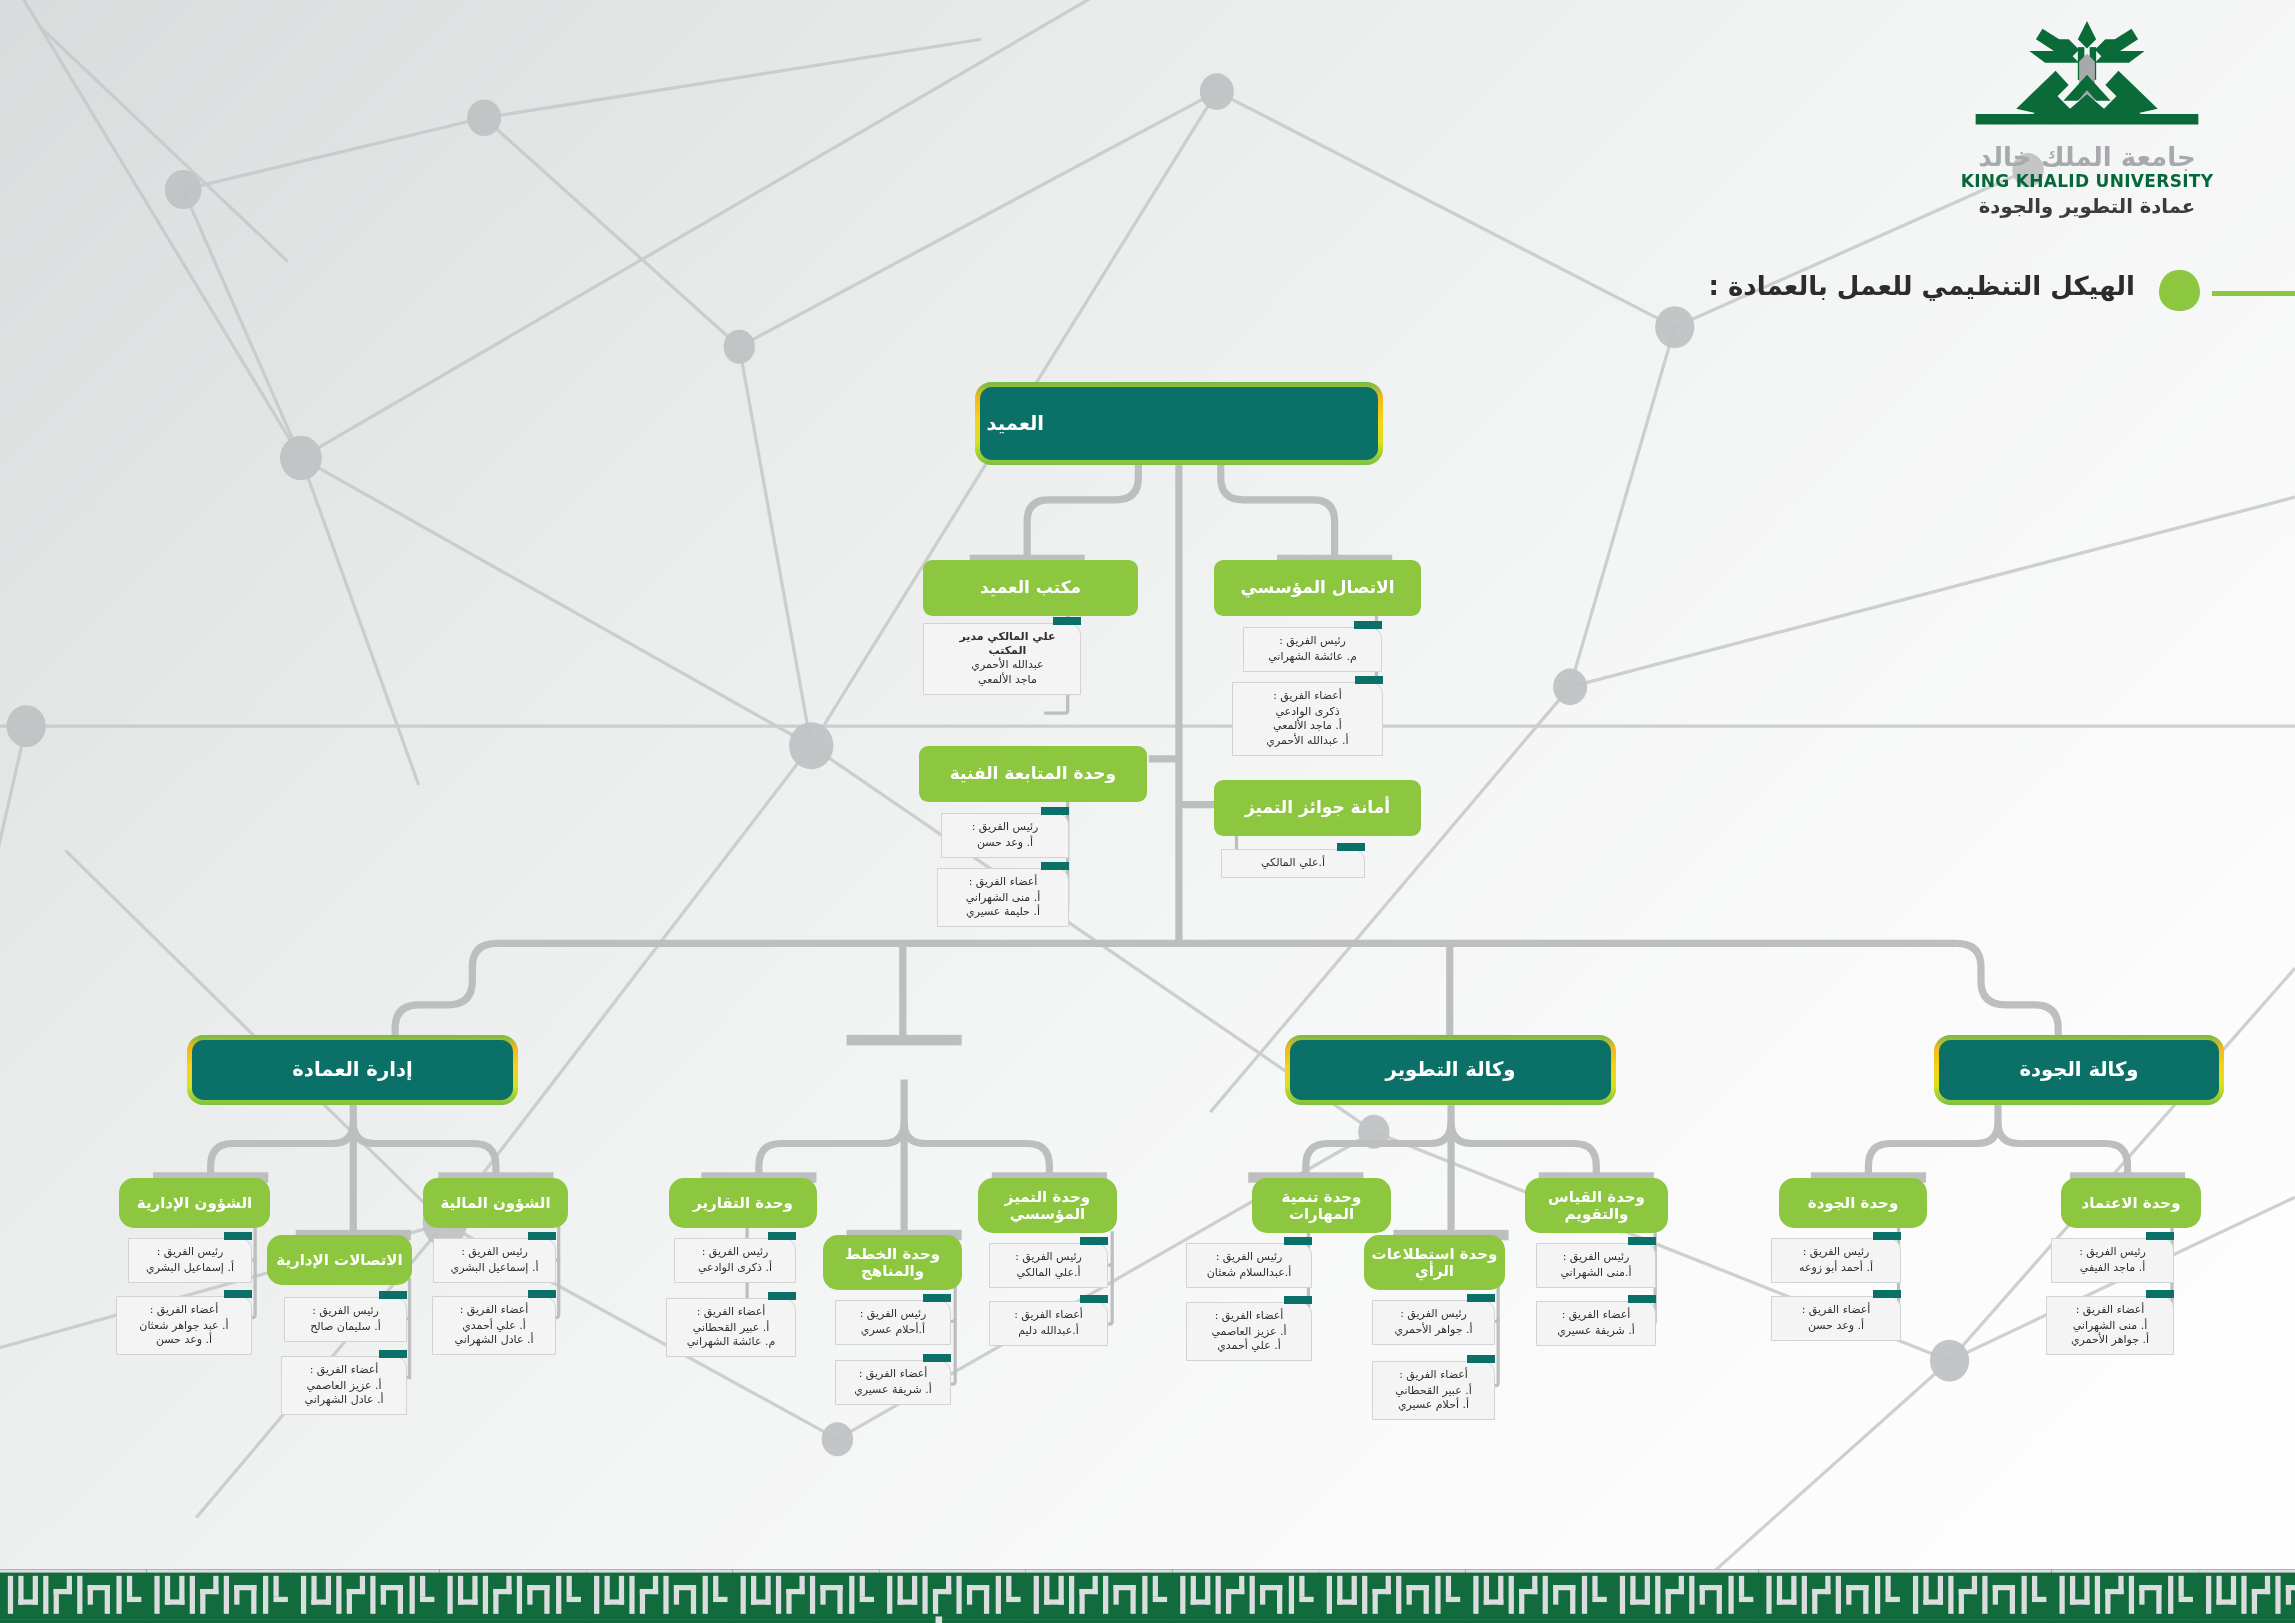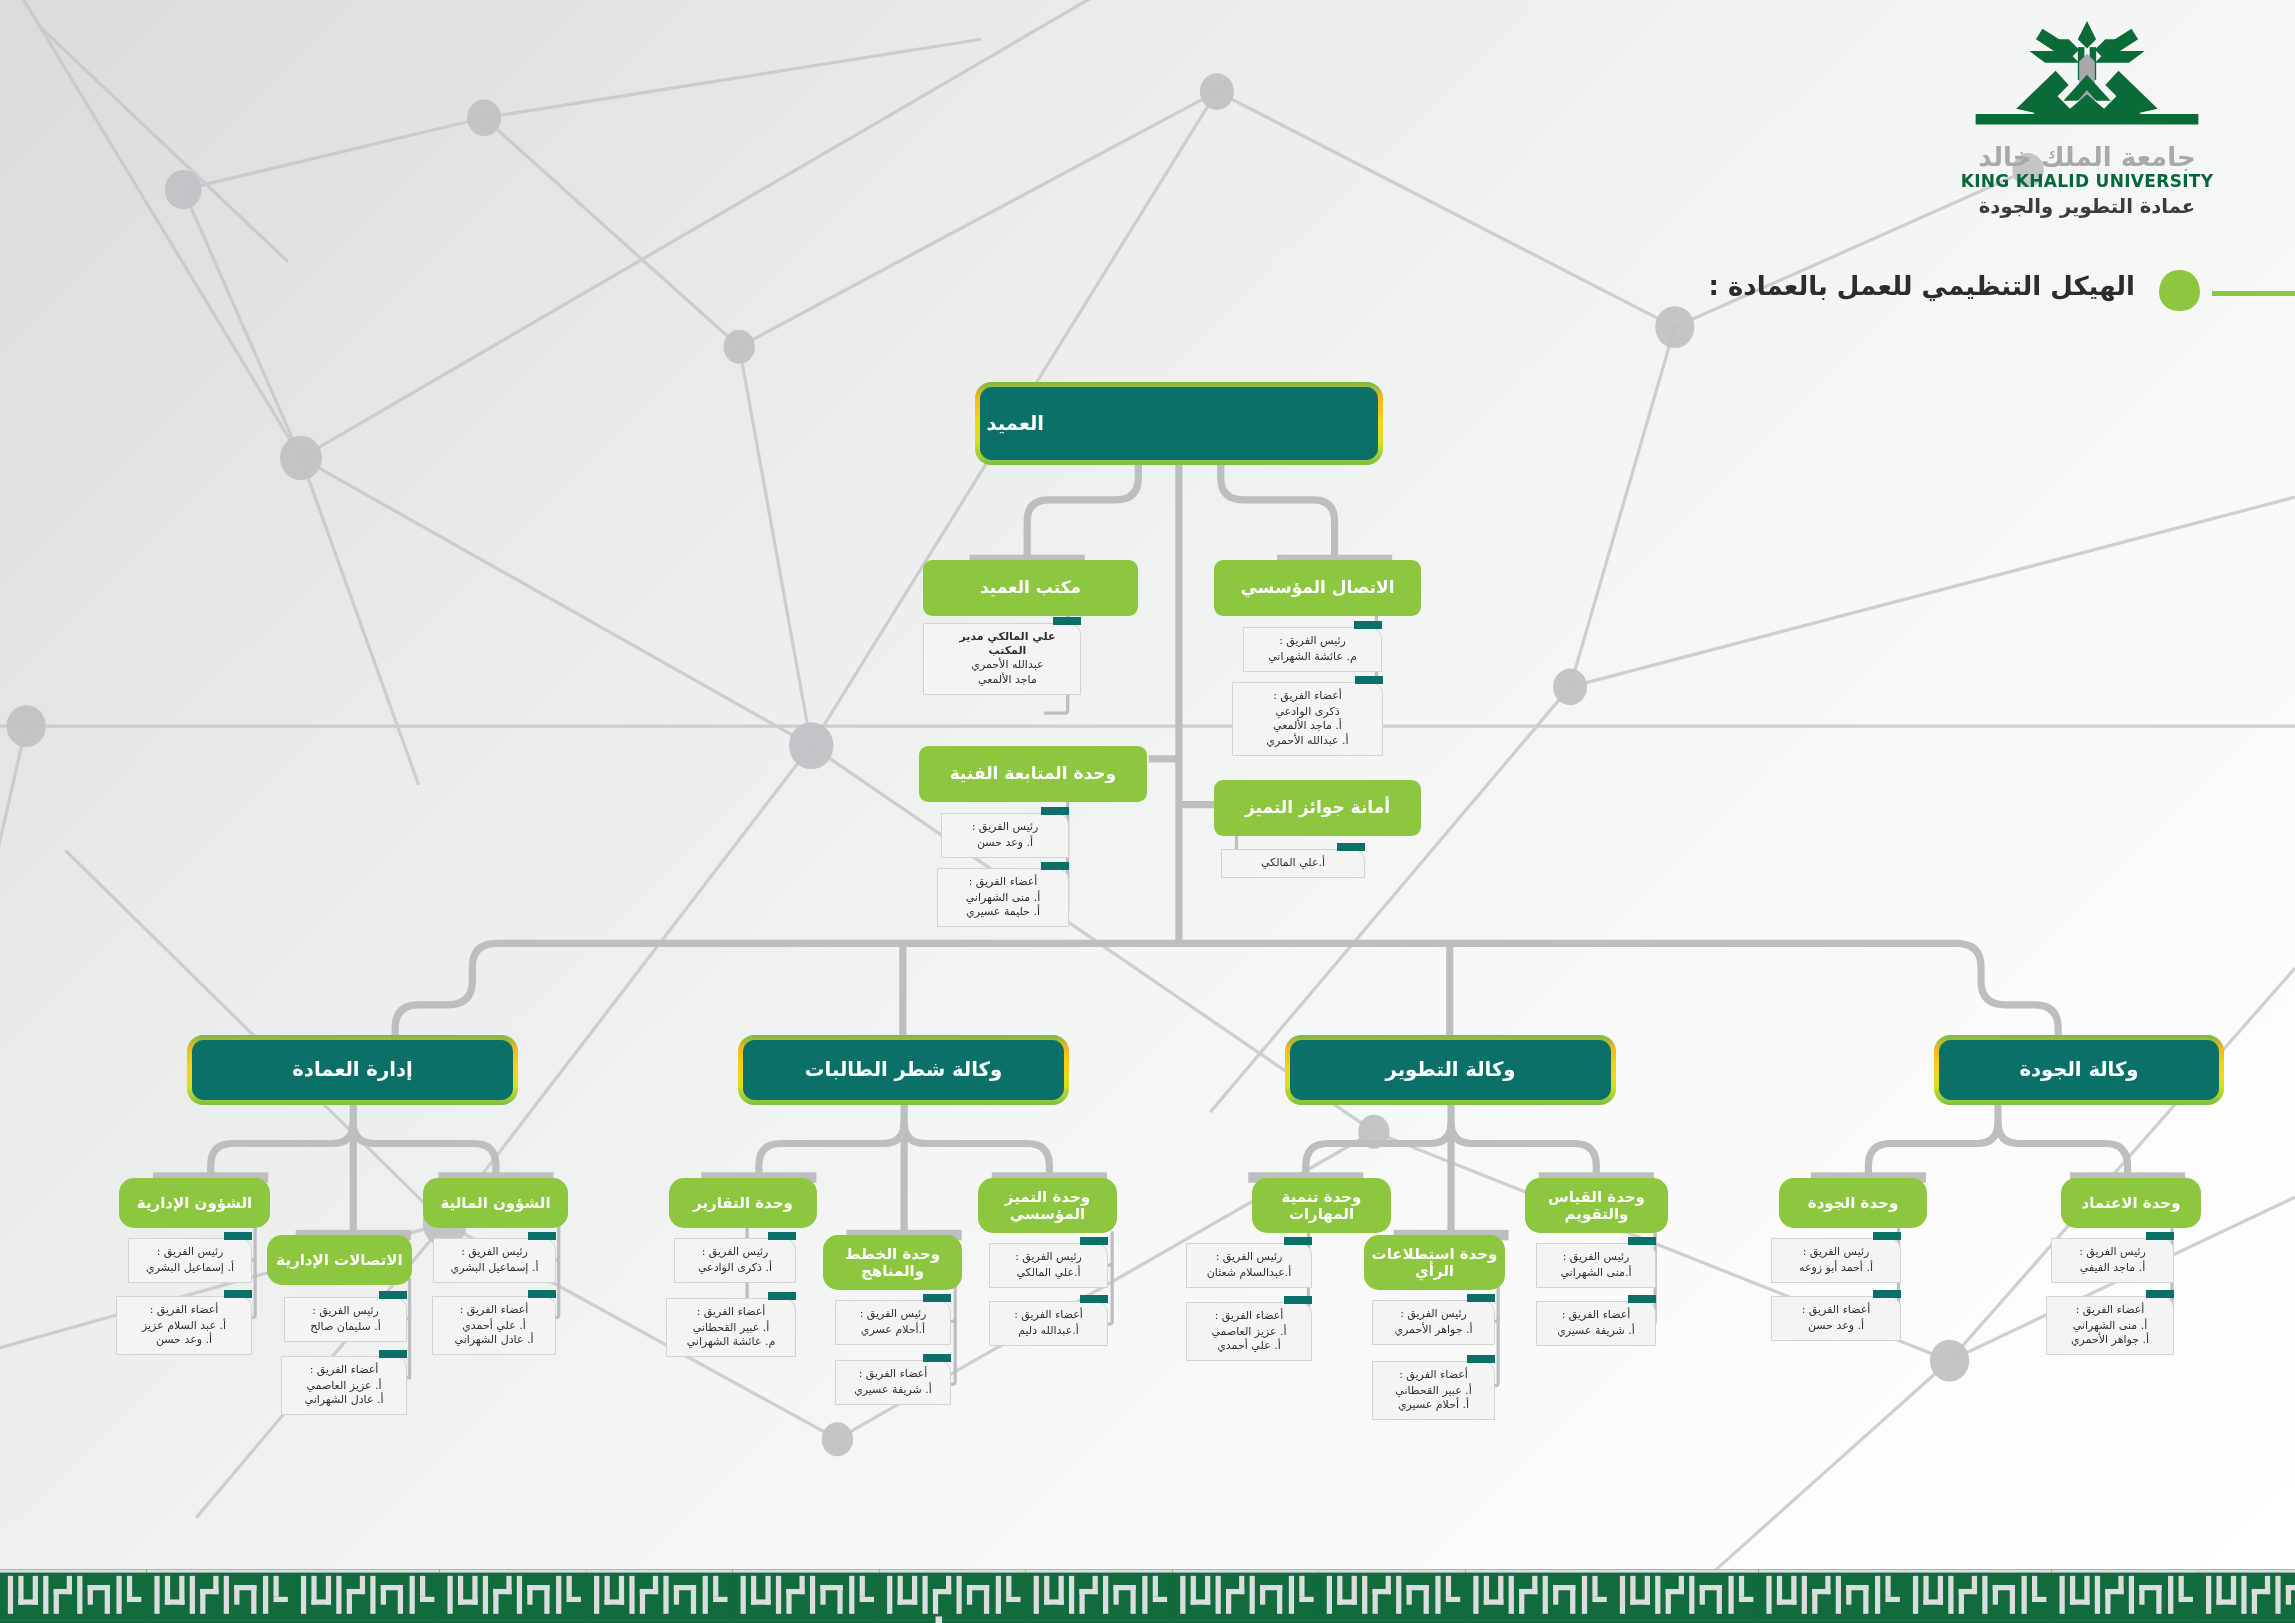--- a/index.html
+++ b/index.html
@@ -377,42 +377,39 @@
     <span>أمانة جوائز التميز</span>
   </div>
   <div class="card" style="left:1221px; top:849px; width:144px;">
     <span class="tab"></span>
     <span class="nm">أ.علي المالكي</span>
   </div>
 
   <div class="node teal" style="left:192px; top:1040px; width:321px; height:60px;">
     <span>إدارة العمادة</span>
   </div>
-  <div class="node teal" style="left:743px; top:1040px; width:321px; height:60px;">
-    <span>وكالة شطر الطالبات</span>
-  </div>
   <div class="node teal" style="left:1290px; top:1040px; width:321px; height:60px;">
     <span>وكالة التطوير</span>
   </div>
   <div class="node teal" style="left:1939px; top:1040px; width:280px; height:60px;">
     <span>وكالة الجودة</span>
   </div>
 
   <div class="node green sm" style="left:119px; top:1178px; width:151px; height:50px;">
     <span>الشؤون الإدارية</span>
   </div>
   <div class="card" style="left:128px; top:1238px; width:124px;">
     <span class="tab"></span>
     <span class="hd">رئيس الفريق :</span>
     <span class="nm">أ. إسماعيل البشري</span>
   </div>
   <div class="card" style="left:116px; top:1296px; width:136px;">
     <span class="tab"></span>
     <span class="hd">أعضاء الفريق :</span>
-    <span class="nm">أ. عبد السلام عزيز</span>
+    <span class="nm">أ. عبد جواهر شعثان</span>
     <span class="nm">أ. وعد حسن</span>
   </div>
 
   <div class="node green sm" style="left:267px; top:1235px; width:145px; height:50px;">
     <span>الاتصالات الإدارية</span>
   </div>
   <div class="card" style="left:284px; top:1297px; width:123px;">
     <span class="tab"></span>
     <span class="hd">رئيس الفريق :</span>
     <span class="nm">أ. سليمان صالح</span>

